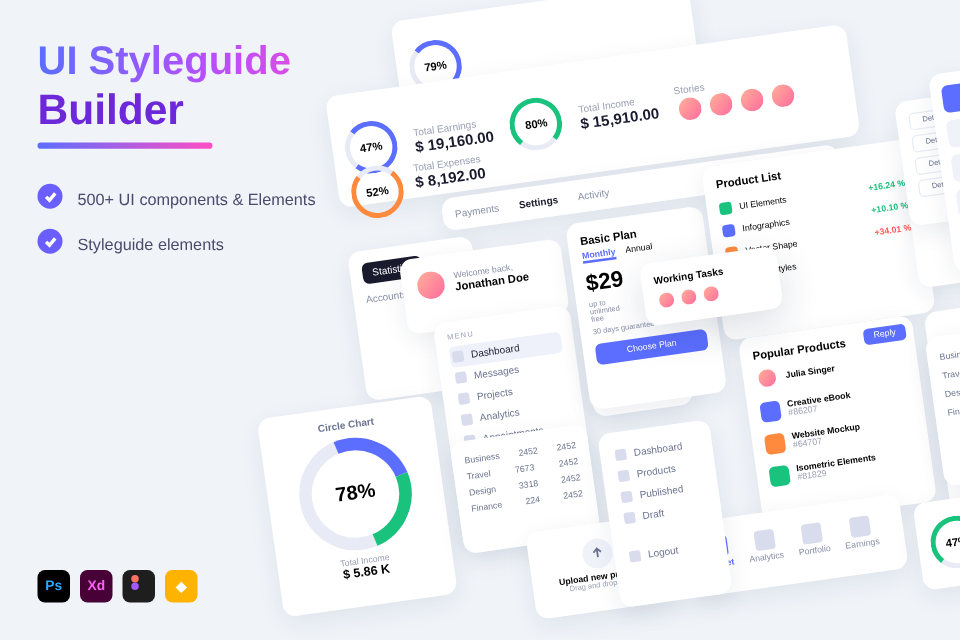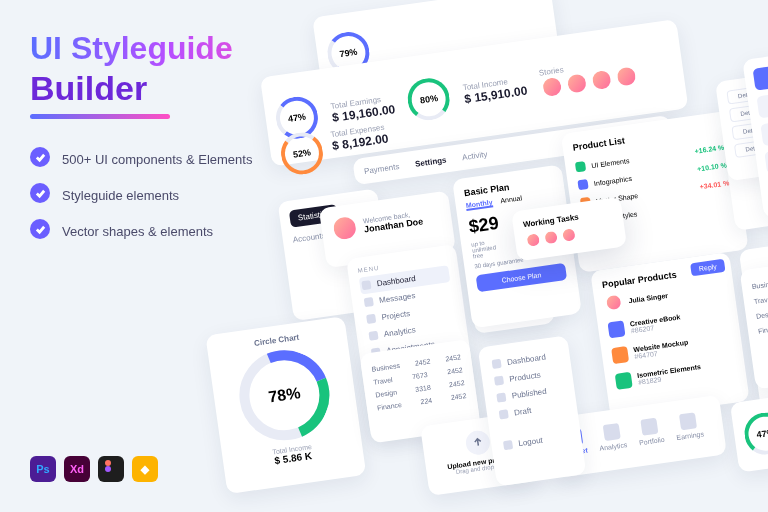--- a/index.html
+++ b/index.html
@@ -10,21 +10,21 @@
 .title-line2 { font-size: 34px; font-weight: 900; color: #6d28d9; margin-bottom: 6px; }
 .underline { width: 140px; height: 5px; border-radius: 3px; background: linear-gradient(90deg, #5b6eff, #ff4ec4); margin-bottom: 28px; }
 
 .features { list-style: none; }
 .features li { display: flex; align-items: flex-end; margin-bottom: 16px; font-size: 13px; color: #4a4a6a; }
 .check-circle { width: 20px; height: 20px; border-radius: 50%; background: #6b5eff; display: flex; align-items: center; justify-content: center; margin-right: 12px; flex-shrink: 0; }
 .check-circle svg { width: 11px; height: 11px; stroke: #fff; stroke-width: 3; fill: none; }
 
 .app-badges { position: absolute; left: 30px; bottom: 30px; display: flex; gap: 8px; }
 .app-badge { width: 26px; height: 26px; border-radius: 6px; display: flex; align-items: center; justify-content: center; font-size: 11px; font-weight: 700; color: #fff; }
-.ps { background: #4c1d95; color: #31a8ff; }
+.ps { background: #000000; color: #31a8ff; }
 .xd { background: #470137; color: #ff61f6; }
 .fig { background: #1e1e1e; position: relative; overflow: hidden; }
 .fig::before { content: ""; position: absolute; left: 7px; top: 4px; width: 6px; height: 6px; border-radius: 50%; background: #ff7262; }
 .fig::after { content: ""; position: absolute; left: 7px; top: 10px; width: 6px; height: 6px; border-radius: 50%; background: #a259ff; }
 .sketch { background: #fdb300; color: #fff; }
 
 .collage { position: absolute; right: -40px; top: -20px; width: 560px; height: 560px; transform: rotate(-8deg); transform-origin: center; }
 .card { position: absolute; background: #fff; border-radius: 10px; box-shadow: 0 6px 20px rgba(30,40,80,0.08); padding: 10px; font-size: 9px; }
 
 .donut-group { top: 10px; left: 100px; width: 240px; height: 80px; display: flex; gap: 18px; align-items: center; }
@@ -128,28 +128,20 @@
         <span>500+ UI components &amp; Elements</span>
       </li>
     <li>
         <span class="check-circle">
           <svg viewBox="0 0 12 12">
             <path d="M2 6l3 3 5-6"></path>
           </svg>
         </span>
         <span>Styleguide elements</span>
       </li>
-    <li>
-        <span class="check-circle">
-          <svg viewBox="0 0 12 12">
-            <path d="M2 6l3 3 5-6"></path>
-          </svg>
-        </span>
-        <span>Vector shapes &amp; elements</span>
-      </li>
   </ul>
 </div>
 
 <div class="app-badges">
   <div class="app-badge ps">Ps</div>
   <div class="app-badge xd">Xd</div>
   <div class="app-badge fig"></div>
   <div class="app-badge sketch">◆</div>
 </div>
 

